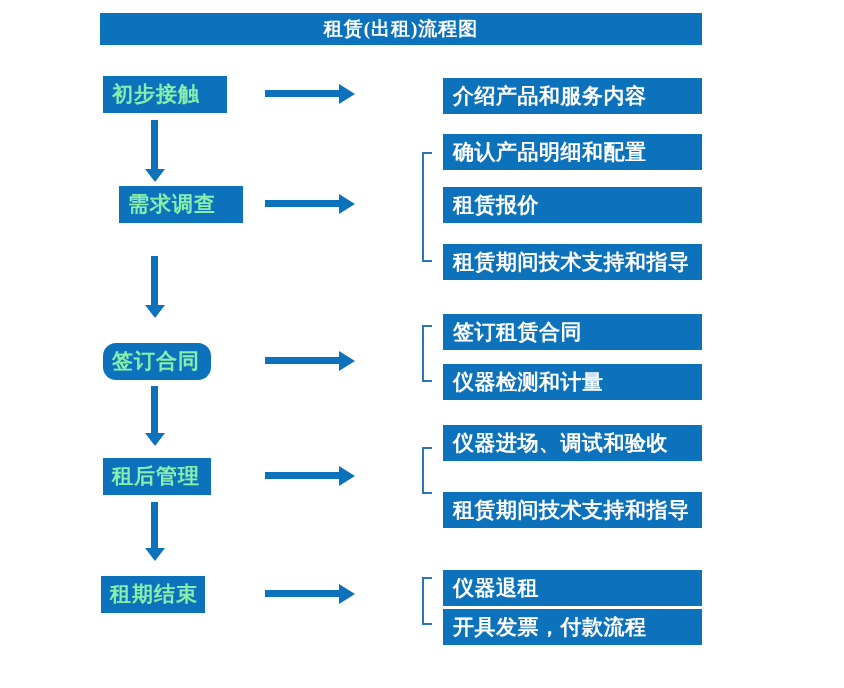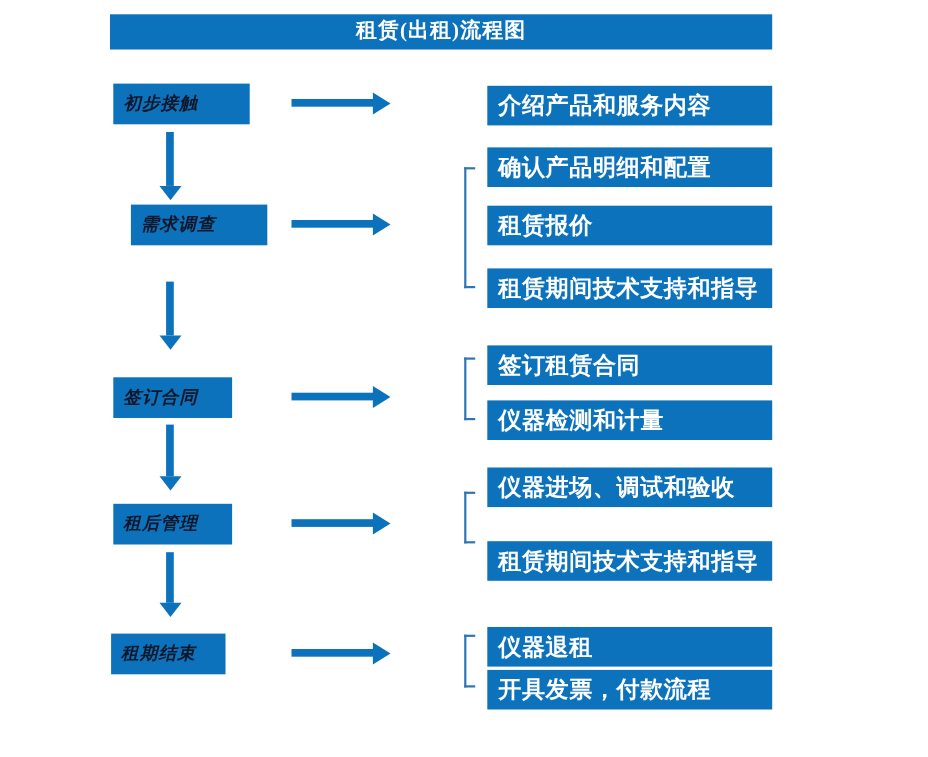--- a/index.html
+++ b/index.html
@@ -27,29 +27,28 @@
     background: var(--primary);
     color: #ffffff;
     font-size: 19px;
     line-height: 32px;
     text-align: center;
     letter-spacing: 1px;
   }
   .lbox {
     position: absolute;
     background: var(--primary);
-    color: #0f172a;
-    font-size: 16px;
+    color: #86efac;
+    font-size: 21px;
     line-height: 37px;
     height: 37px;
     padding-left: 9px;
     box-sizing: border-box;
     letter-spacing: 1px;
     white-space: nowrap;
-    font-style: italic;
   }
   .rbox {
     position: absolute;
     left: 443px;
     width: 259px;
     height: 36px;
     background: var(--primary);
     color: #ffffff;
     font-size: 21px;
     line-height: 36px;
@@ -116,21 +115,21 @@
 <body>
 
 <div class="canvas">
 
   <div class="title-bar">
     <span>租赁(出租)流程图</span>
   </div>
 
   <div class="lbox" style="left:103px; top:76px; width:124px;">初步接触</div>
   <div class="lbox" style="left:103px; top:186px; width:124px;margin-left:16px;">需求调查</div>
-  <div class="lbox" style="left:103px; top:343px; width:108px;">签订合同</div>
+  <div class="lbox" style="left:103px; top:343px; width:108px;border-radius:13px;">签订合同</div>
   <div class="lbox" style="left:103px; top:458px; width:108px;">租后管理</div>
   <div class="lbox" style="left:101px; top:576px; width:104px;">租期结束</div>
 
   <div class="varrow" style="top:120px; height:62px;"></div>
   <div class="varrow" style="top:256px; height:62px;"></div>
   <div class="varrow" style="top:386px; height:60px;"></div>
   <div class="varrow" style="top:502px; height:59px;"></div>
 
   <div class="harrow" style="top:84px;"></div>
   <div class="harrow" style="top:194px;"></div>

